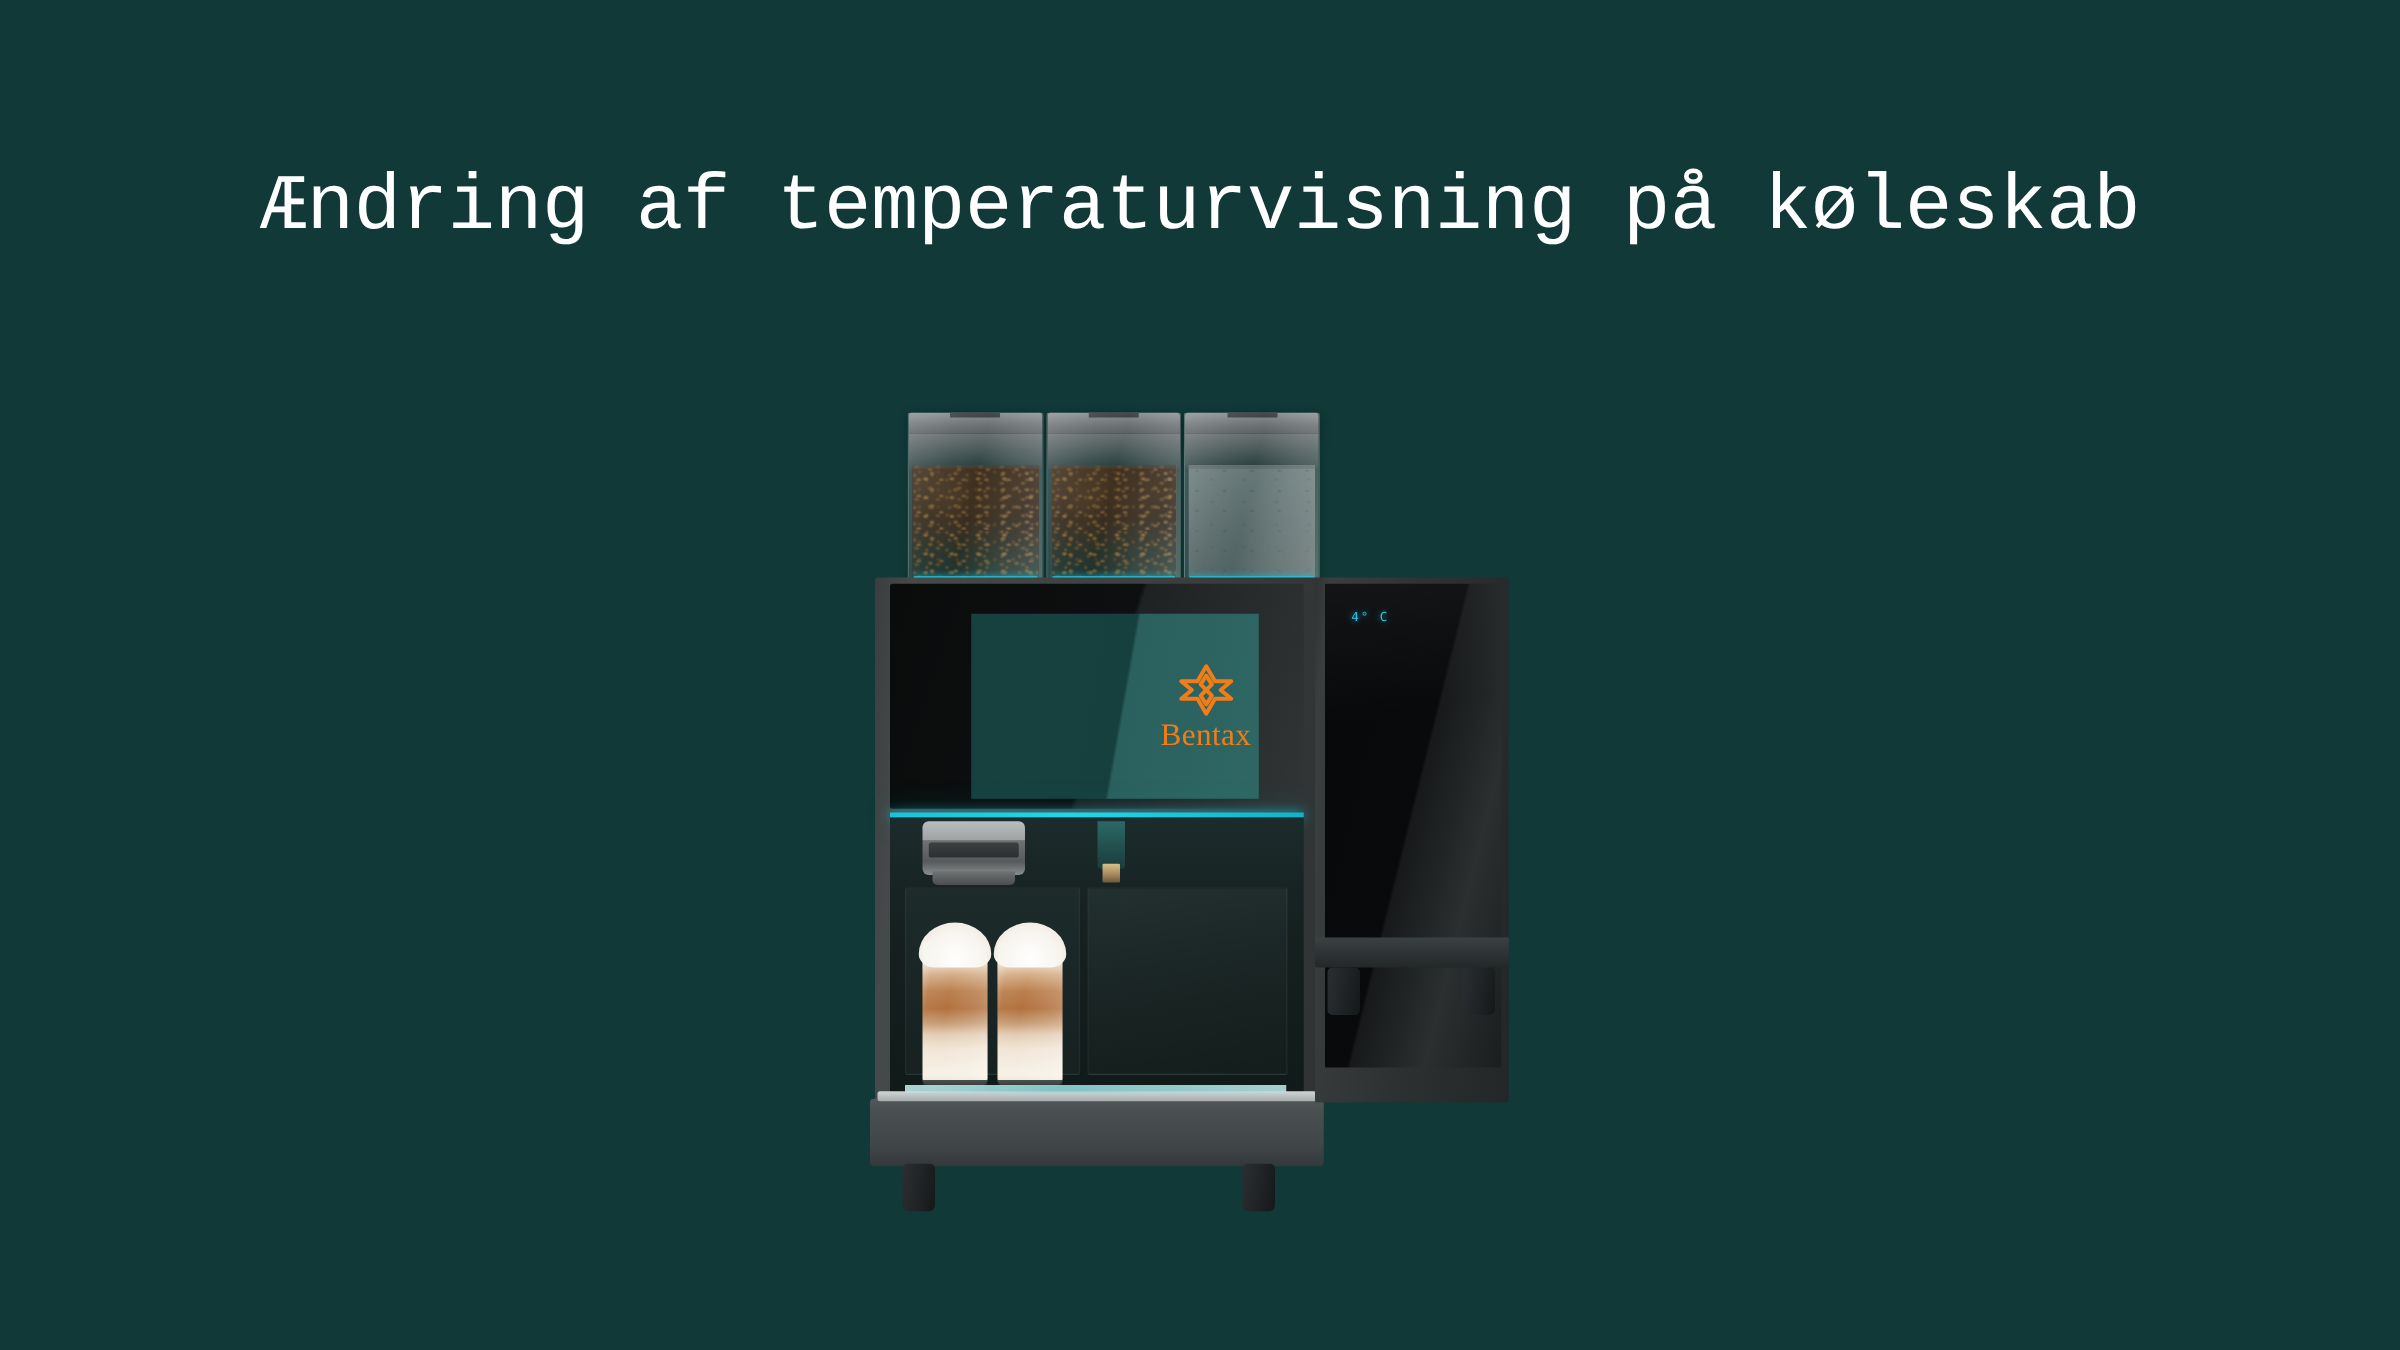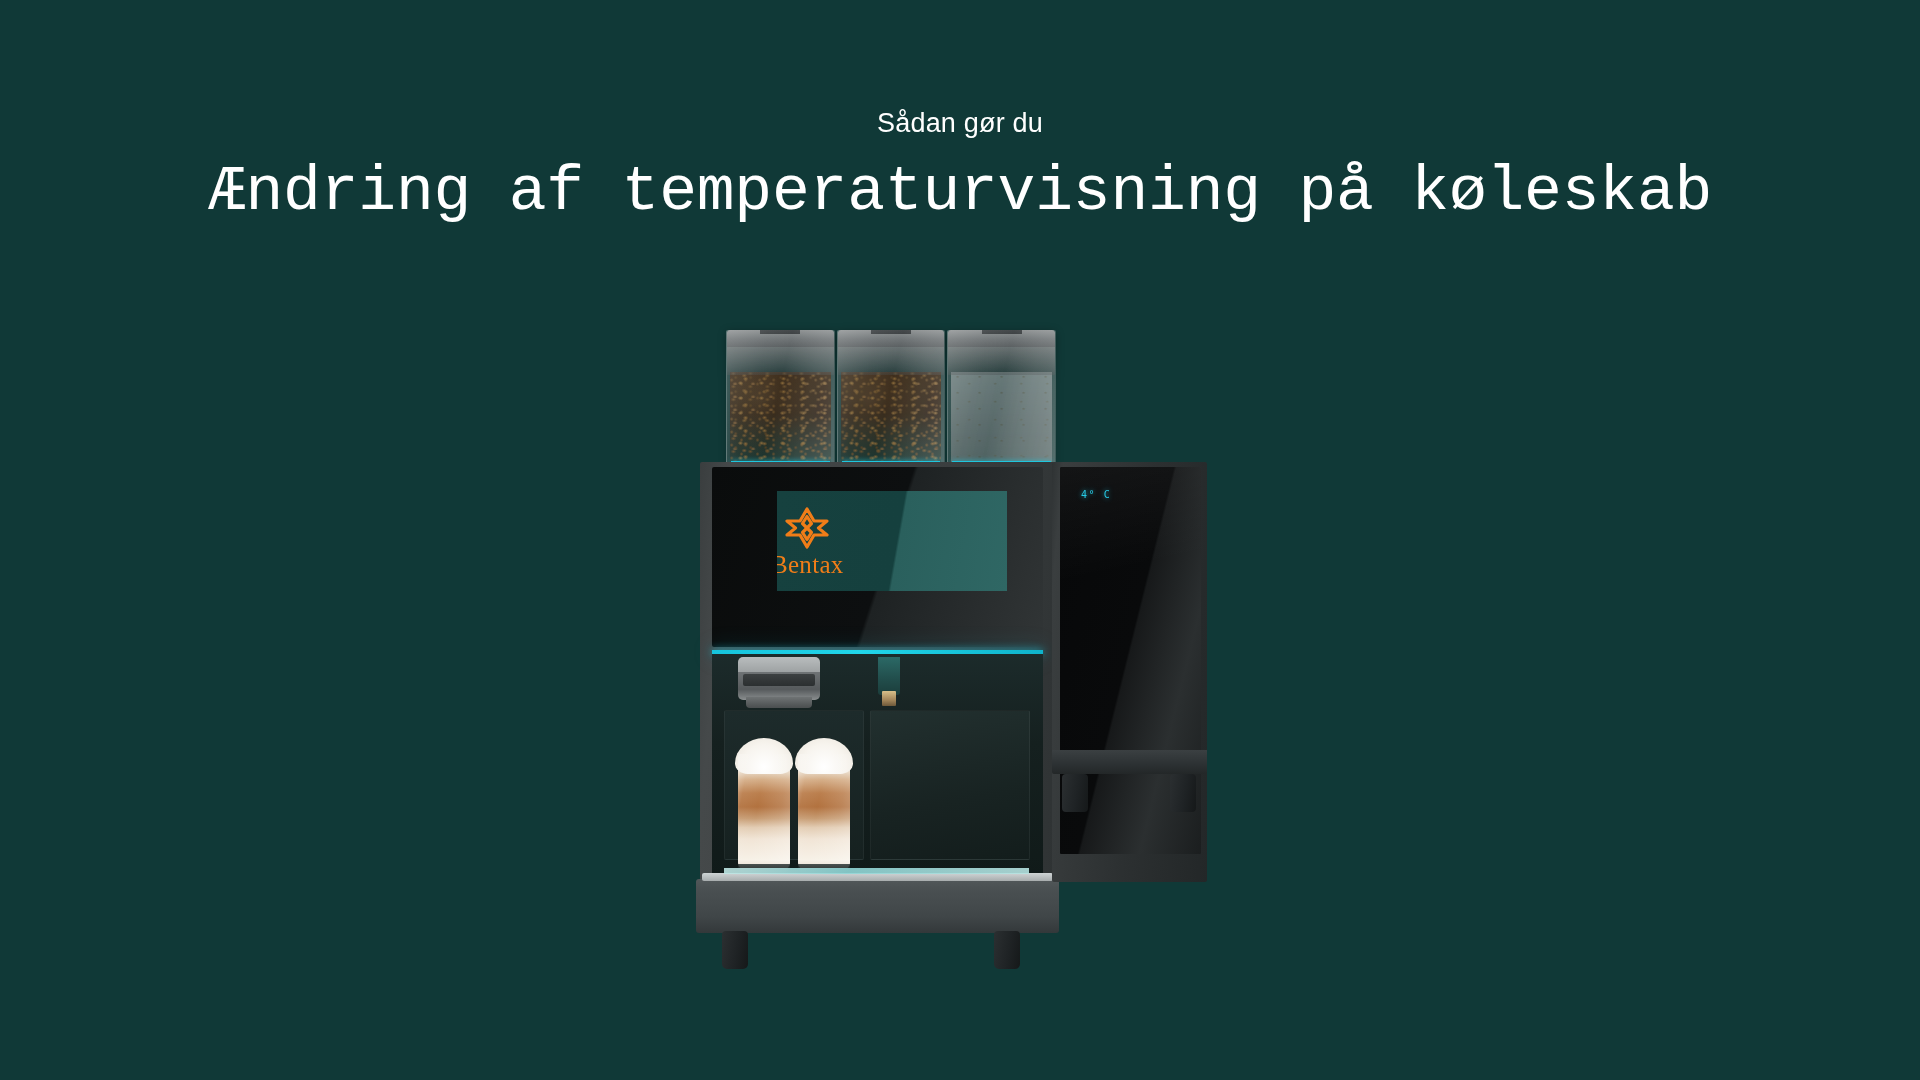--- a/index.html
+++ b/index.html
@@ -151,25 +151,26 @@
   .screen-bezel {
     position:absolute;
     left:12px; top:5px;
     width:331px; height:180px;
     background:linear-gradient(108deg,#0a0c0c 0%,#0d0f10 52%,#1e2223 53%,#313536 100%);
     border-radius:2px;
   }
   .screen {
     position:absolute;
     left:65px; top:24px;
-    width:230px; height:100px;
+    width:230px; height:148px;
     background:linear-gradient(100deg,#16413f 0%,#15403e 52%,#2a605d 53%,#2f6764 100%);
     display:flex; flex-direction:column;
-    align-items:flex-start; justify-content:center;
+    align-items:flex-end; justify-content:center;
     overflow:hidden;
+    padding-left:36px;
   }
   .brand {
     display:flex; flex-direction:column; align-items:center;
     transform:translateX(-6px);
   }
   .brand svg { display:block; }
   .brand .wordmark {
     font-family:"Liberation Serif","DejaVu Serif",serif;
     font-size:25px;
     color:#f07d18;
@@ -349,21 +350,20 @@
   }
   .fridge-leg.f1 { left:10px; }
   .fridge-leg.f2 { left:118px; }
 </style>
 </head>
 <body>
 
 <div id="stage">
 
   <div class="header">
-    <div class="eyebrow">Sådan gør du</div>
     <h1 class="headline">Ændring af temperaturvisning på køleskab</h1>
   </div>
 
   <div class="scene">
 
     <div class="hoppers">
 
       <div class="hopper">
         <div class="tab"></div>
         <div class="lid"></div>

